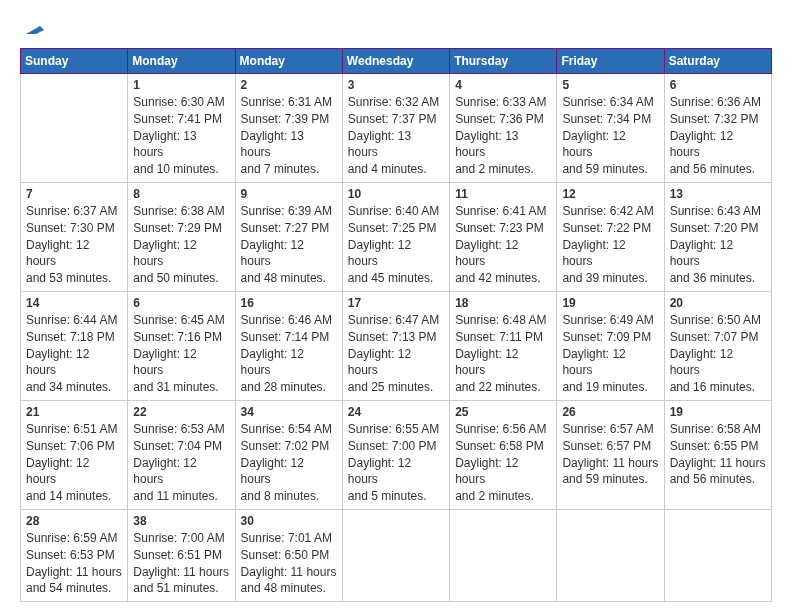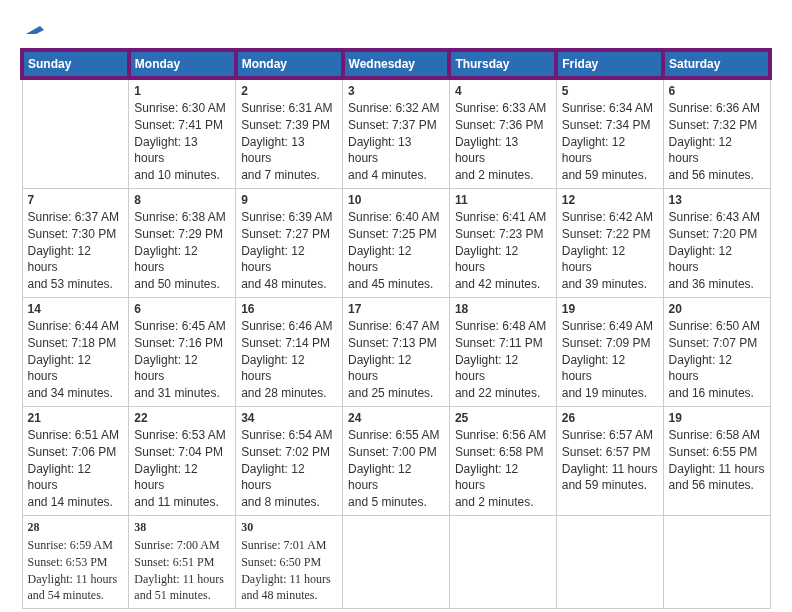--- a/index.html
+++ b/index.html
@@ -59,21 +59,21 @@
       width: 100%;
       table-layout: fixed;
     }
     .calendar th {
       background-color: #2a6db5;
       color: white;
       font-size: 12px;
       font-weight: bold;
       padding: 5px 4px;
       text-align: left;
-      border: 4px solid #701a75;
+      border: 1px solid #701a75;
     }
     .calendar td {
       border: 1px solid #ccc;
       vertical-align: top;
       padding: 4px 5px;
       font-size: 9.5px;
       color: #333;
       height: 78px;
     }
     .day-number {
@@ -85,21 +85,20 @@
     .cell-text {
       font-size: 12px;
       line-height: 1.4;
       color: #333;
     }
     .empty-cell {
       background: #fff;
     }
     .last-row td {
       height: 68px;
-      font-family: Liberation Serif, serif;
     }
   </style>
 </head>
 <body>
 
 <div class="page">
   <div class="header">
     <div class="logo">
       <div style="display:flex;flex-direction:column;align-items:flex-start;">
         <div style="display:flex;align-items:center;">

